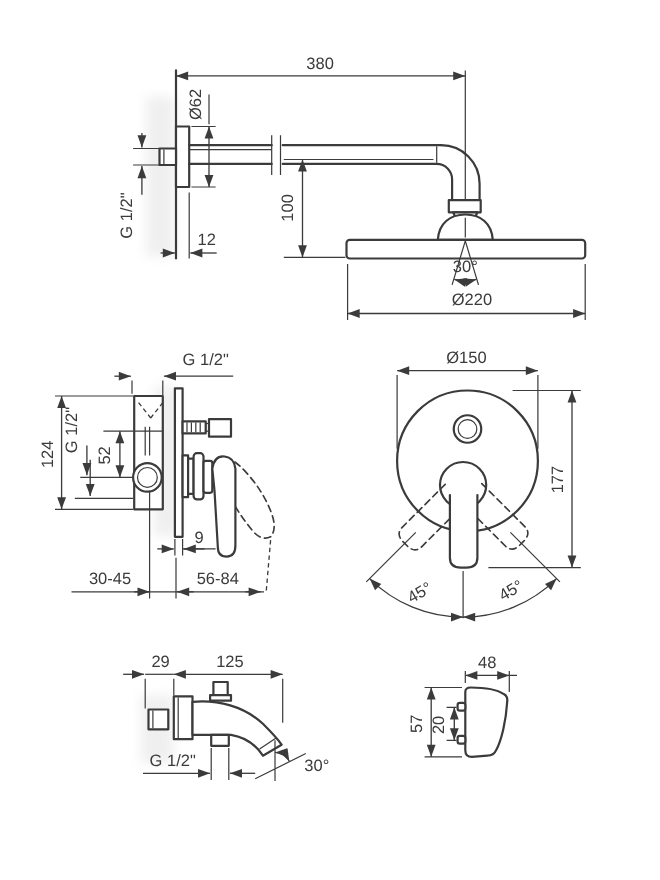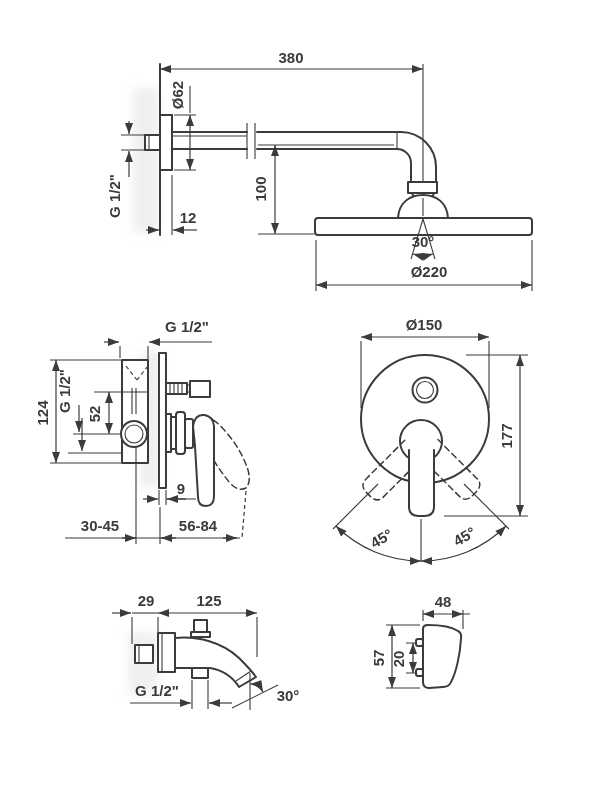--- a/index.html
+++ b/index.html
@@ -1,17 +1,17 @@
 <!DOCTYPE html>
 <html style="--line: #3b3b3b; --bg: #ffffff; --shade: #e9e9e9;"><head>
 <meta charset="utf-8">
 <style>
   html,body{margin:0;padding:0;background:#fff;}
   .page{width:600px;height:800px;background:var(--bg,#fff);position:relative;overflow:hidden;
-        font-family:"Liberation Sans",sans-serif;font-weight:bold;}
+        font-family:"Liberation Sans",sans-serif;}
   svg{color:var(--line,#3b3b3b);display:block;}
   .outline{fill:none;stroke:currentColor;stroke-width:2;stroke-linecap:round;stroke-linejoin:round;}
   .outline-f{fill:#fff;stroke:currentColor;stroke-width:2;stroke-linejoin:round;}
   .thin{fill:none;stroke:currentColor;stroke-width:1.1;stroke-linecap:butt;}
   .dim{fill:none;stroke:currentColor;stroke-width:1.2;stroke-linecap:butt;}
   .dashed{fill:none;stroke:currentColor;stroke-width:1.5;stroke-dasharray:6 4;stroke-linecap:round;}
   .hid{fill:none;stroke:currentColor;stroke-width:1.2;stroke-dasharray:4 3;}
   .shade{fill:var(--shade,#e9e9e9);filter:blur(5px);opacity:.7;}
   text{fill:var(--line,#3b3b3b);font-size:15px;font-family:"Liberation Sans",sans-serif;}
   .lbl{text-anchor:middle;}

